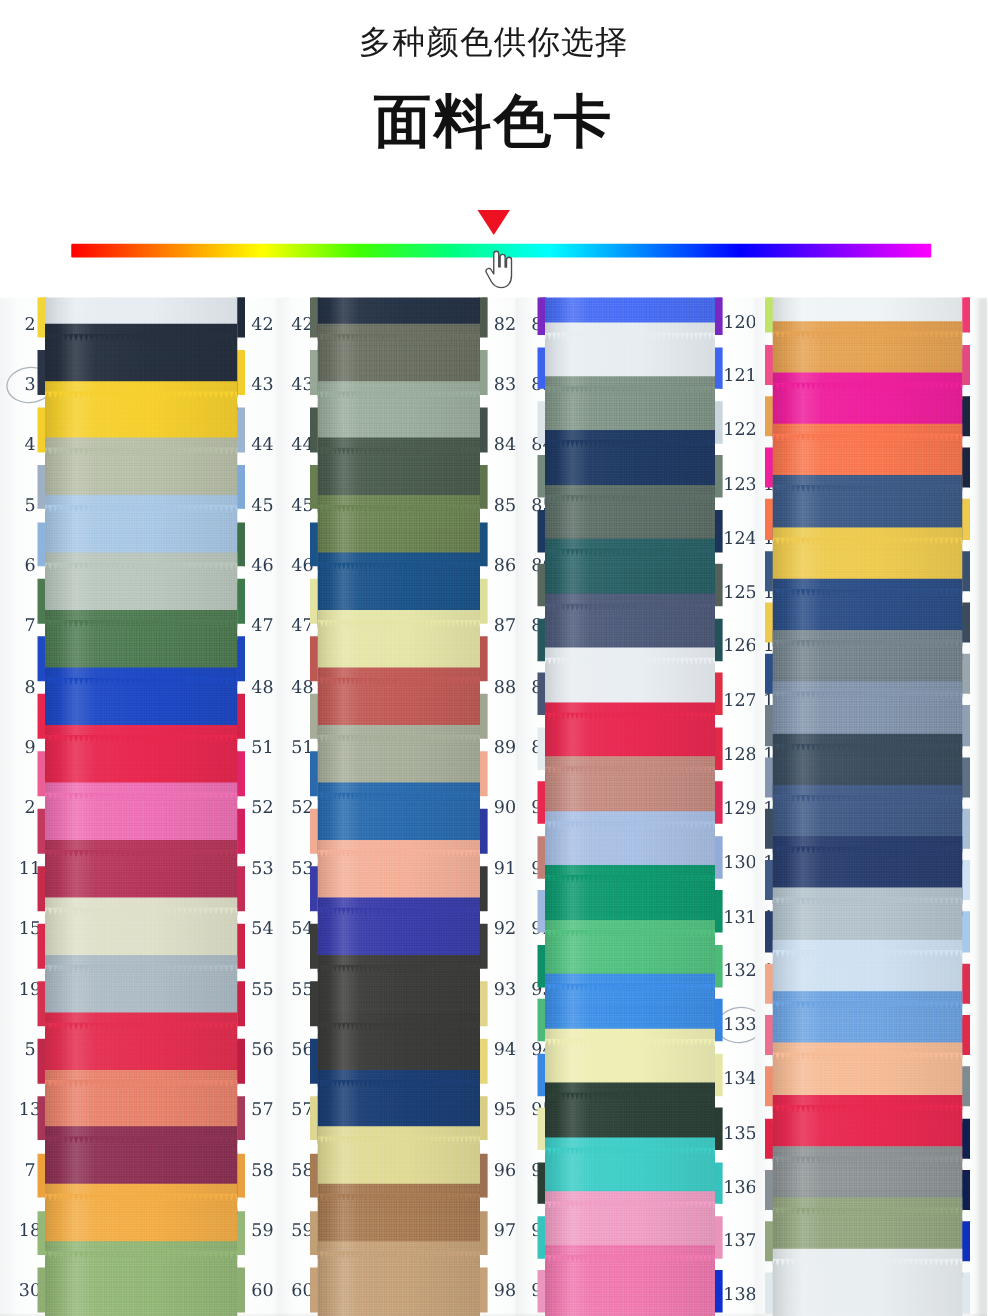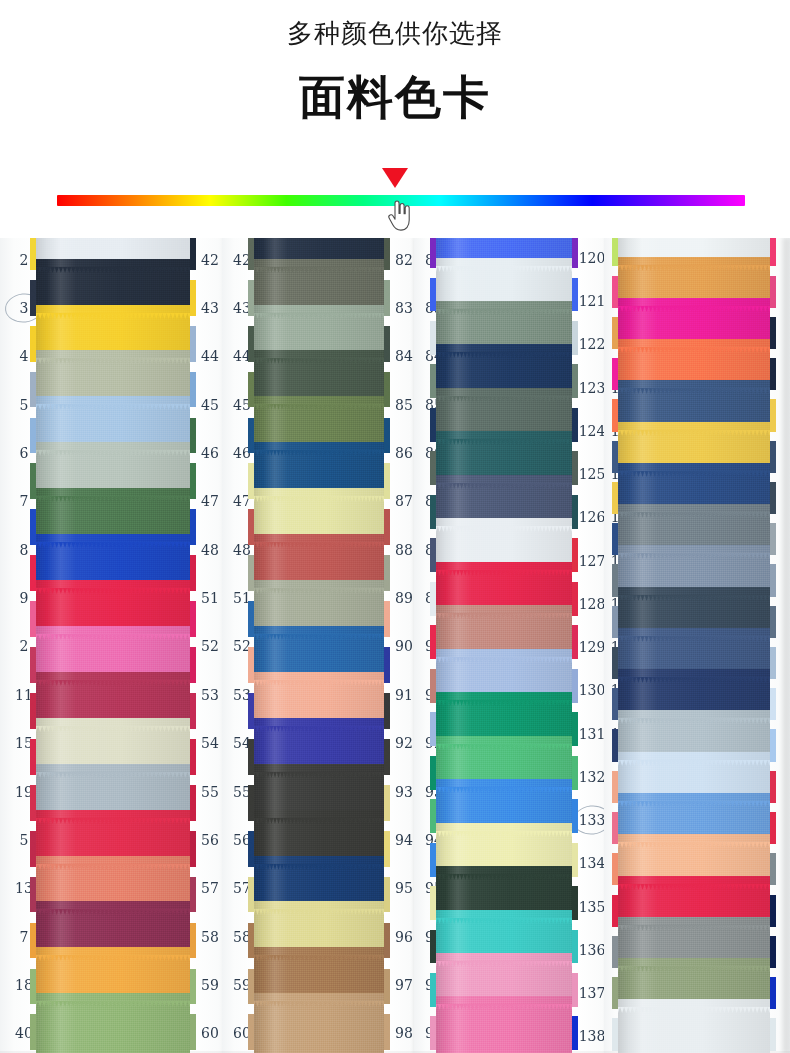--- a/index.html
+++ b/index.html
@@ -634,21 +634,21 @@
         <div class="swatch-num" style="top: 304.718px;">8</div>
         <div class="swatch-num" style="top: 353.086px;">9</div>
         <div class="swatch-num" style="top: 401.454px;">2</div>
         <div class="swatch-num" style="top: 449.822px;">11</div>
         <div class="swatch-num" style="top: 498.19px;">15</div>
         <div class="swatch-num" style="top: 546.558px;">19</div>
         <div class="swatch-num" style="top: 594.926px;">5</div>
         <div class="swatch-num" style="top: 643.294px;">13</div>
         <div class="swatch-num" style="top: 691.662px;">7</div>
         <div class="swatch-num" style="top: 740.03px;">18</div>
-        <div class="swatch-num" style="top: 788.398px;">40</div>
+        <div class="swatch-num" style="top: 788.398px;">30</div>
       </div>
       <div class="num-col right" style="left: 190px;">
         <div class="swatch-num" style="top: 14.5104px;">42</div>
         <div class="swatch-num" style="top: 62.8783px;">43</div>
         <div class="swatch-num" style="top: 111.246px;">44</div>
         <div class="swatch-num" style="top: 159.614px;">45</div>
         <div class="swatch-num" style="top: 207.982px;">46</div>
         <div class="swatch-num" style="top: 256.35px;">47</div>
         <div class="swatch-num" style="top: 304.718px;">48</div>
         <div class="swatch-num" style="top: 353.086px;">51</div>

